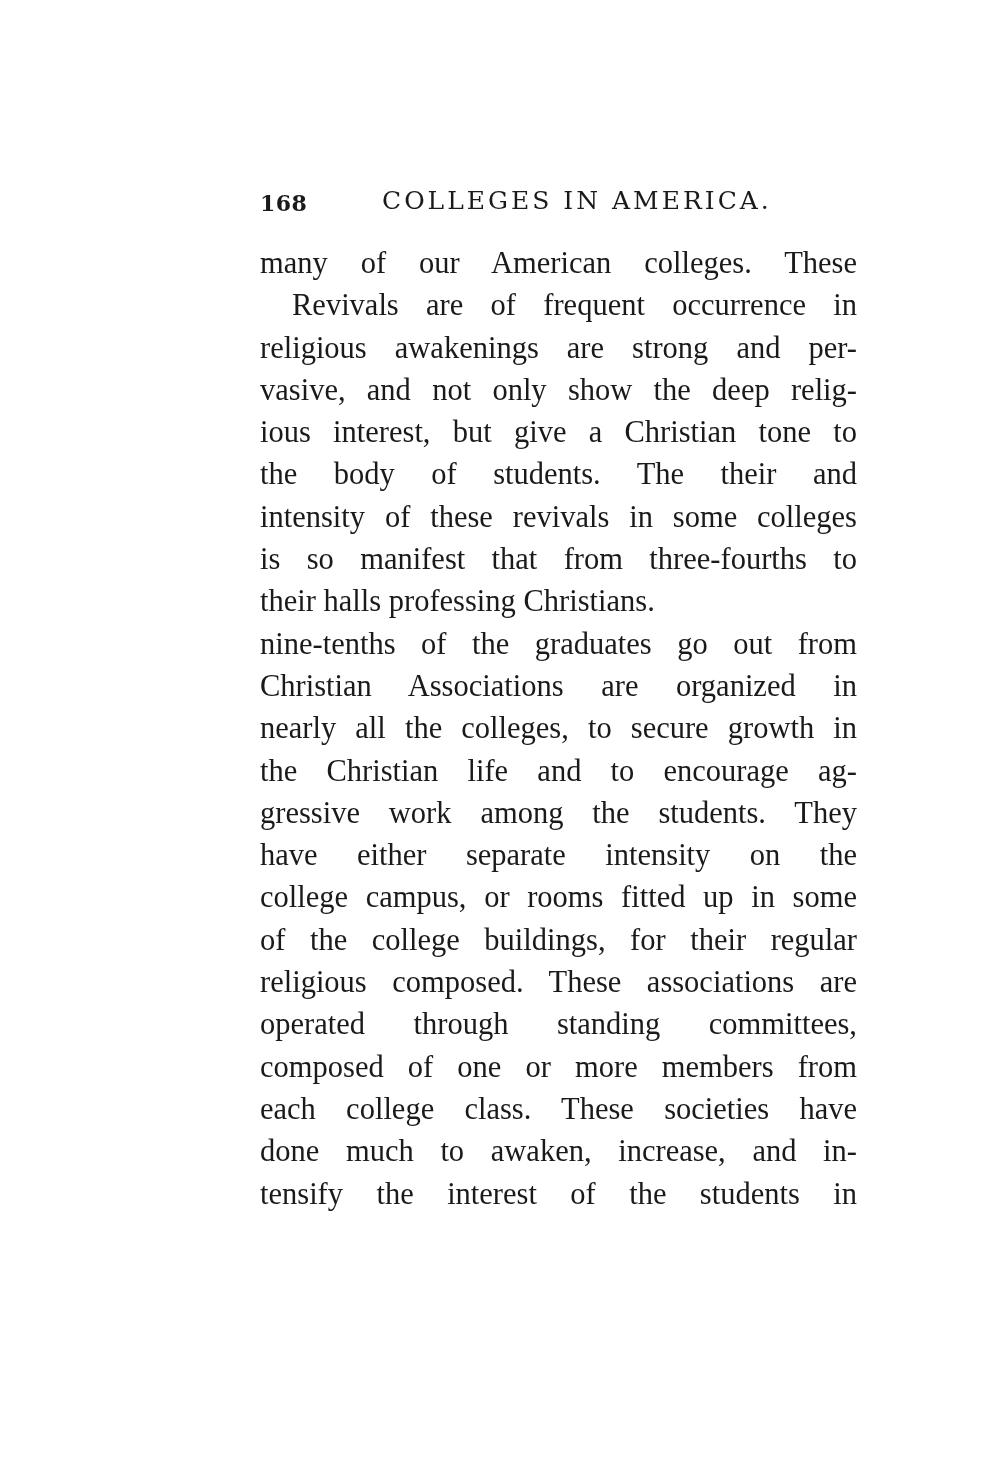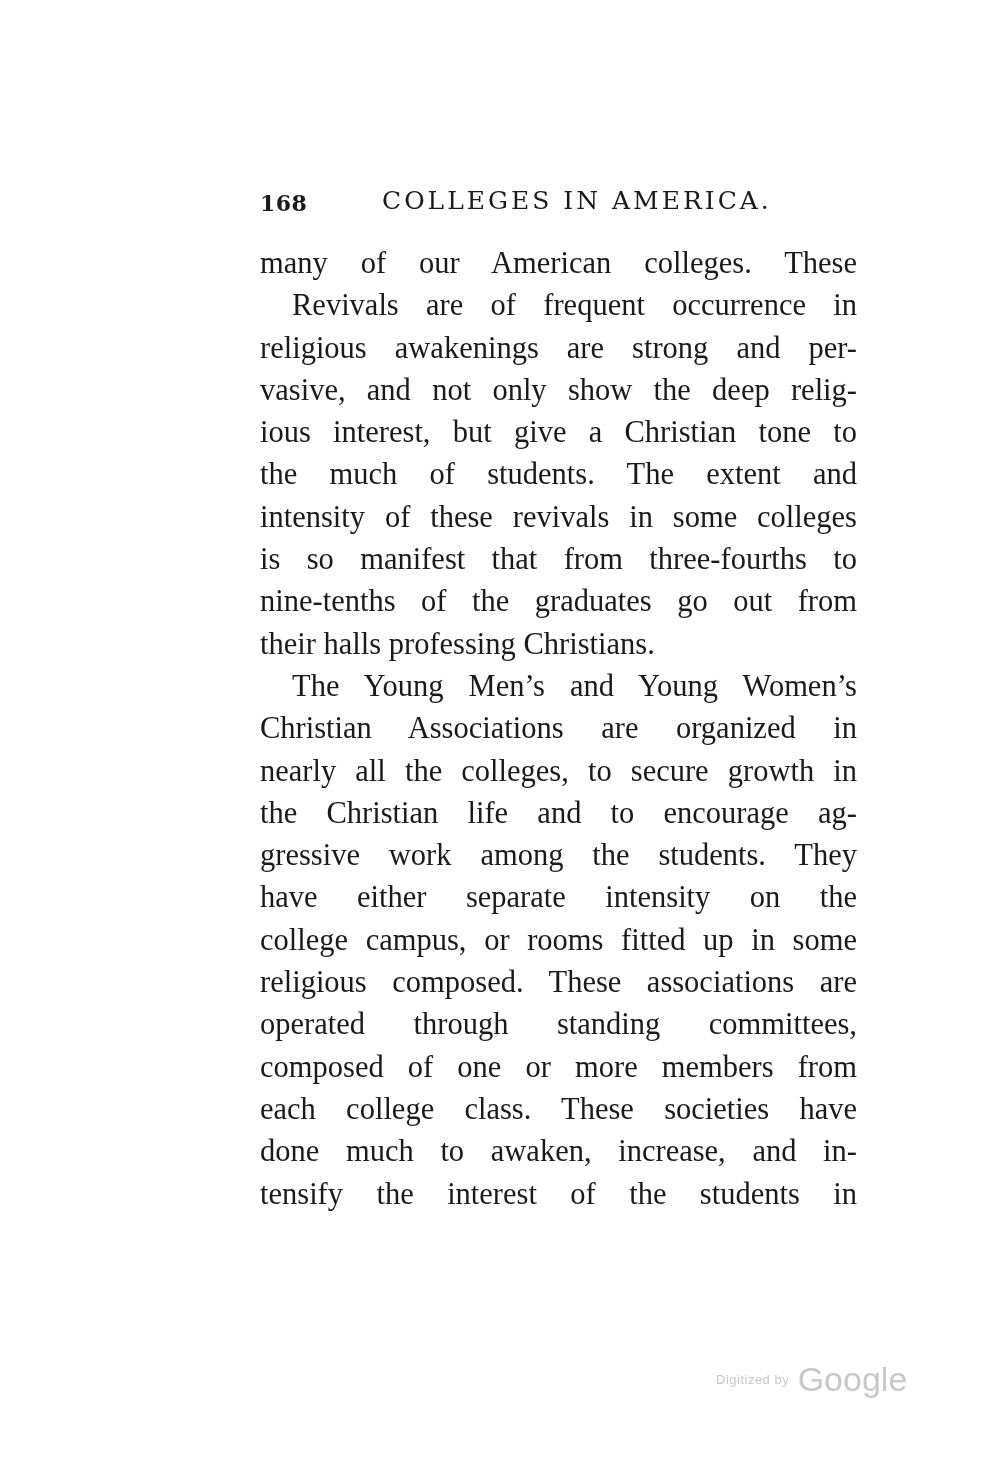--- a/index.html
+++ b/index.html
@@ -99,41 +99,37 @@
     <span class="running-title">COLLEGES IN AMERICA.</span>
   </div>
 
   <div class="body-text">
     <div>
       <span class="line">many of our American colleges. These</span>
       <span class="line indent">Revivals are of frequent occurrence in</span>
       <span class="line">religious awakenings are strong and per-</span>
       <span class="line">vasive, and not only show the deep relig-</span>
       <span class="line">ious interest, but give a Christian tone to</span>
-      <span class="line">the much of students. The extent and</span>
+      <span class="line">the body of students. The their and</span>
       <span class="line">intensity of these revivals in some colleges</span>
       <span class="line">is so manifest that from three-fourths to</span>
+      <span class="line last">their halls professing Christians.</span>
       <span class="line">nine-tenths of the graduates go out from</span>
-      <span class="line last">their halls professing Christians.</span>
     </div>
     <div>
-      <span class="line indent">The Young Men’s and Young Women’s</span>
       <span class="line">Christian Associations are organized in</span>
       <span class="line">nearly all the colleges, to secure growth in</span>
       <span class="line">the Christian life and to encourage ag-</span>
       <span class="line">gressive work among the students. They</span>
       <span class="line">have either separate intensity on the</span>
       <span class="line">college campus, or rooms fitted up in some</span>
+      <span class="line">of the college buildings, for their regular</span>
       <span class="line">religious composed. These associations are</span>
       <span class="line">operated through standing committees,</span>
       <span class="line">composed of one or more members from</span>
       <span class="line">each college class. These societies have</span>
       <span class="line">done much to awaken, increase, and in-</span>
       <span class="line">tensify the interest of the students in</span>
     </div>
   </div>
 
-  <div class="watermark">
-    <span class="small">Digitized by</span>
-    <span class="brand">Google</span>
-  </div>
 
 </div>
 
 </body></html>

